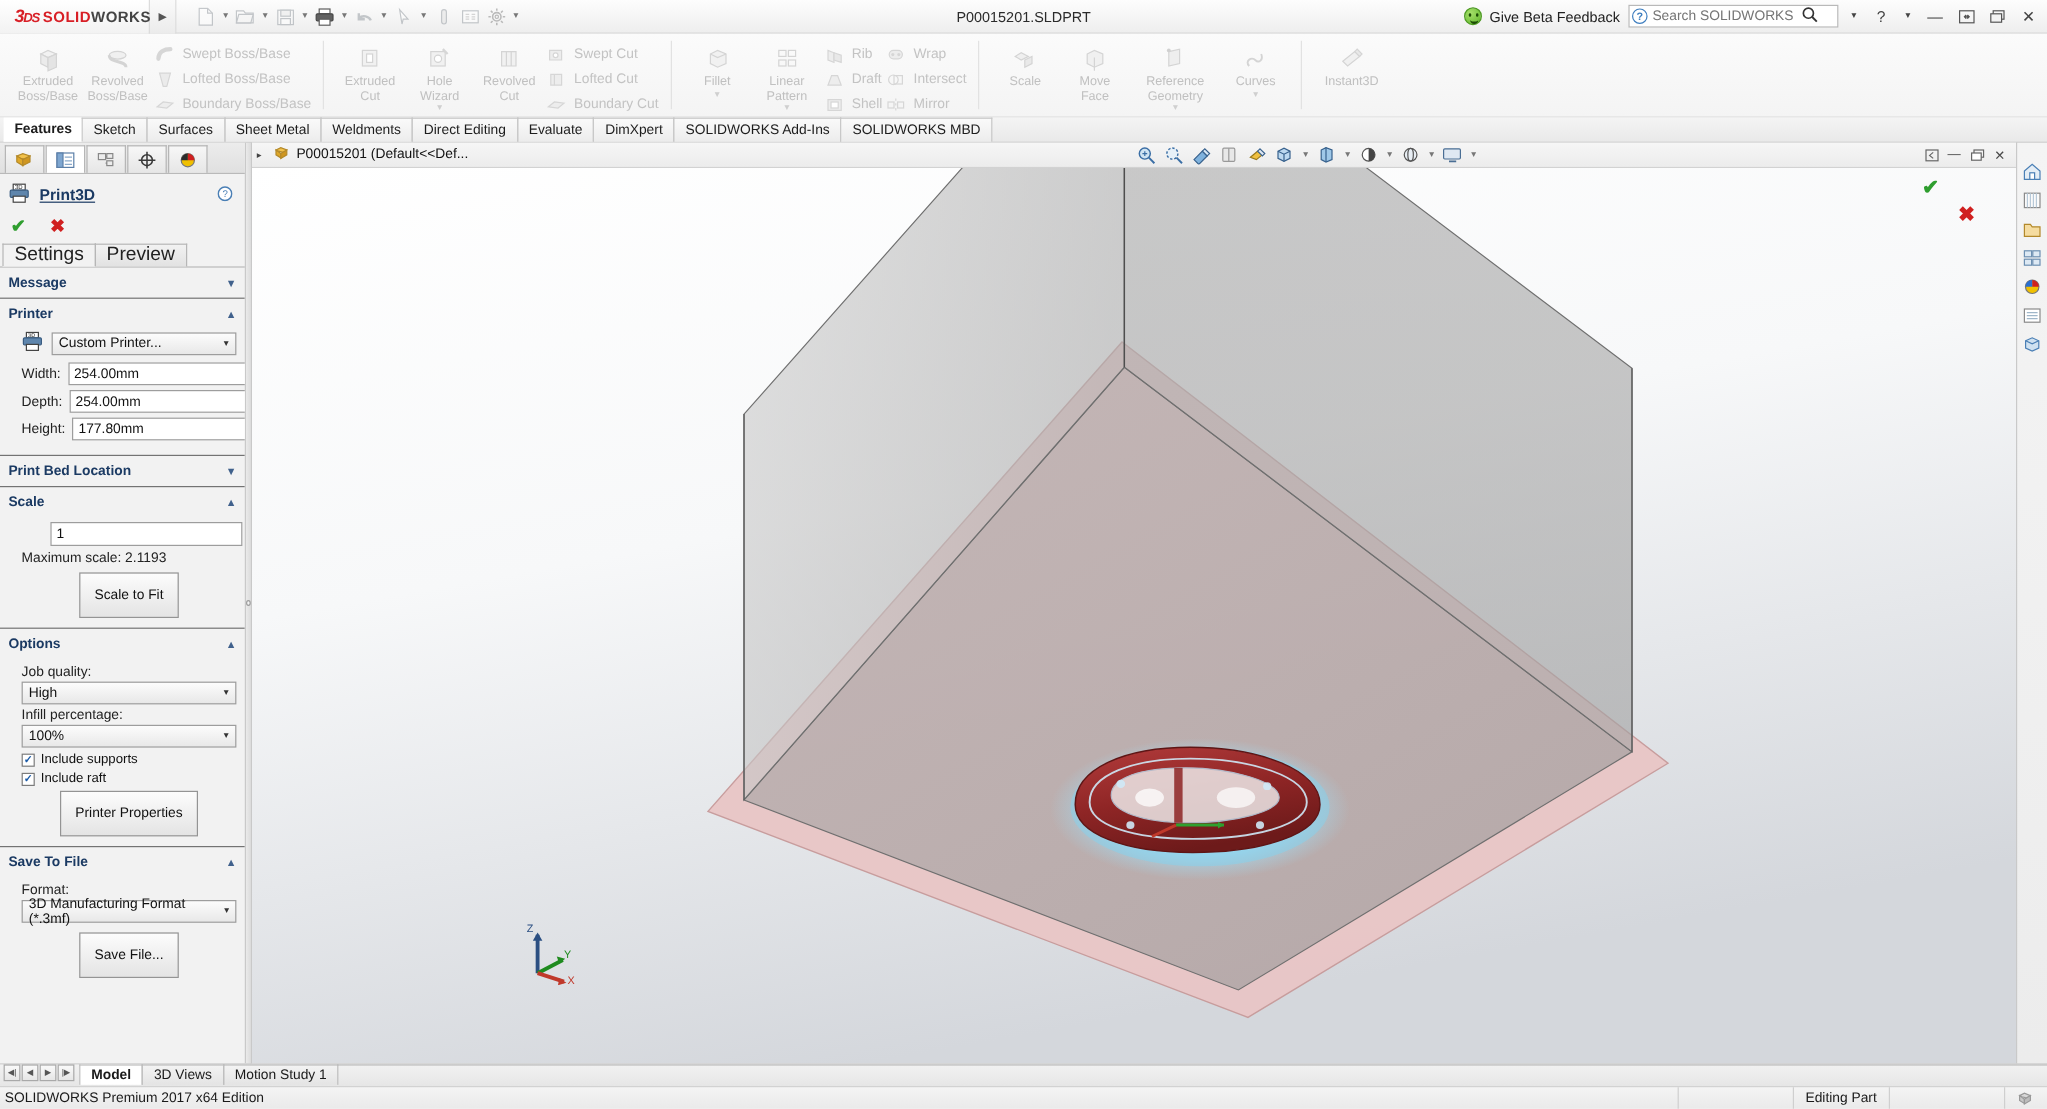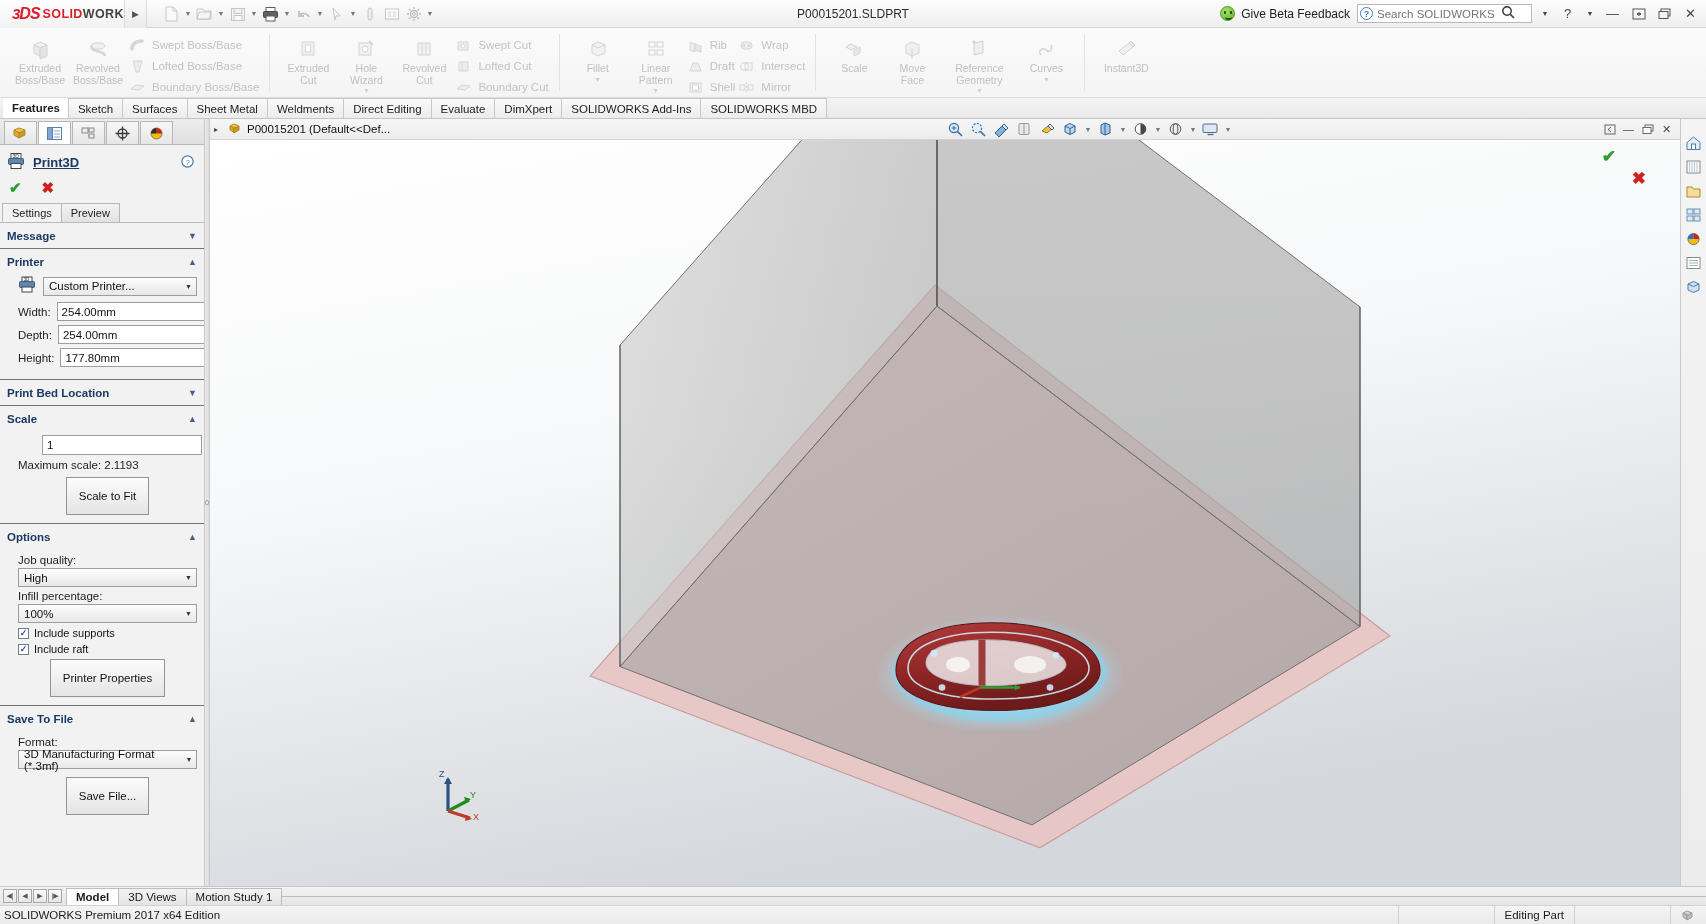--- a/index.html
+++ b/index.html
@@ -98,21 +98,21 @@
            background: linear-gradient(#f7f7f7,#e6e6e6); margin-right: 1px; }
   .pmtab.active { background: #fff; }
   .pm-head { display: flex; align-items: center; gap: 7px; padding: 7px 6px 2px 7px; }
   .pm-title { font-size: 13px; font-weight: bold; color: #1b3a63; text-decoration: underline; }
   .pm-help { margin-left: auto; margin-right: 4px; }
   .pm-ok { display: flex; gap: 20px; padding: 4px 0 6px 9px; align-items: center; }
   .ck { color: #2f9e2f; font-size: 15px; font-weight: bold; }
   .xx { color: #d02020; font-size: 15px; font-weight: bold; }
   .pm-subtabs { display: flex; align-items: flex-end; height: 20px; padding-left: 2px;
                 border-bottom: 1px solid #b9b9b9; }
-  .sbt { height: 19px; padding: 0 9px; display: flex; align-items: center; font-size: 11px;
+  .sbt { height: 19px; padding: 0 9px; display: flex; align-items: center; font-size: 16px;
          border: 1px solid #b6b6b6; border-bottom: none; background: linear-gradient(#f2f2f2,#e2e2e2);
          margin-right: -1px; color: #222; }
   .sbt.active { background: #f2f2f2; border-bottom: 1px solid #f2f2f2; }
   .pm-scroll { flex: 1; overflow: hidden; }
   .sect { border-bottom: 1px solid #737373; }
   .sect-hd { height: 25px; display: flex; align-items: center; padding: 0 7px;
              font-size: 11.5px; font-weight: bold; color: #1b3a63; }
   .sect-hd .chev { margin-left: auto; font-size: 9px; color: #40618c; }
   .sect-body { padding: 2px 7px 8px 18px; }
   .frow { display: flex; align-items: center; gap: 6px; margin-bottom: 4px; }
@@ -172,21 +172,21 @@
   .xmark { position: absolute; right: 34px; top: 28px; color: #d02020; font-size: 17px;
            font-weight: bold; }
 
   
   .taskpane { width: 26px; background: linear-gradient(#f4f4f4,#ececec);
               border-left: 1px solid #c9c9c9; display: flex; flex-direction: column;
               align-items: center; padding-top: 14px; gap: 5px; flex: none; }
   .tpi { width: 20px; height: 19px; display: flex; align-items: center; justify-content: center; }
 
   
-  .bottombar { height: 19px; display: flex; align-items: center; flex: none;
+  .bottombar { height: 19px; display: flex; align-items: flex-start; flex: none;
                background: linear-gradient(#f2f2f2,#e6e6e6); border-top: 1px solid #c9c9c9; }
   .navbtns { display: flex; gap: 1px; padding: 0 4px 1px 3px; }
   .navb { width: 14px; height: 14px; border: 1px solid #a9a9a9;
           background: linear-gradient(#fafafa,#e6e6e6); display: flex; align-items: center;
           justify-content: center; font-size: 7px; color: #555; }
   .dtab { height: 17px; padding: 0 9px; display: flex; align-items: center; font-size: 11.5px;
           border: 1px solid #bdbdbd; border-bottom: none; background: linear-gradient(#f3f3f3,#e4e4e4);
           margin-right: -1px; color: #1a1a1a; }
   .dtab.active { background: #fff; font-weight: bold; }
   .dtab-fill { flex: 1; border-bottom: 1px solid #bdbdbd; }
@@ -199,21 +199,21 @@
              border-left: 1px solid #cfcfcf; }
   .st-cell.wide { width: 96px; }
 </style>
 </head>
 <body>
 
 <div class="app">
 
   <div class="titlebar">
     <div class="logo-box">
-      <span class="ds-mark">3<span style="font-size:16px;">DS</span></span>
+      <span class="ds-mark">3<span style="font-size:11px;">DS</span></span>
       <span class="sw-word"><span class="solid">SOLID</span><span class="works">WORKS</span></span>
     </div>
     <div class="tb-arrow">▶</div>
 
     <div class="tb-tools">
       <div class="tbi">
         <svg width="15" height="16" viewBox="0 0 15 16">
             <path d="M2 1h7l4 4v10H2z" fill="#fff" stroke="#9aa0a6"></path>
             <path d="M9 1v4h4" fill="none" stroke="#9aa0a6"></path>
           </svg>

